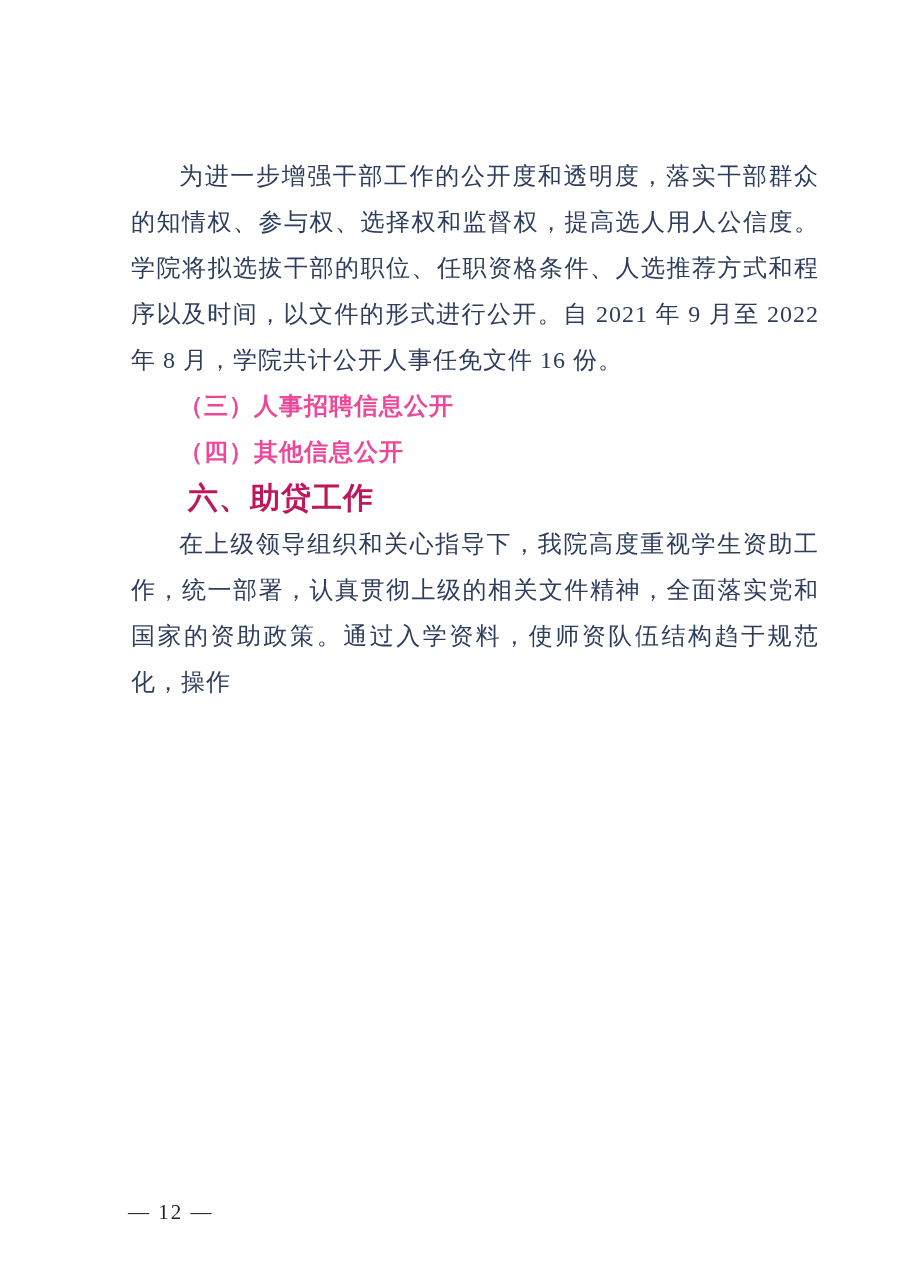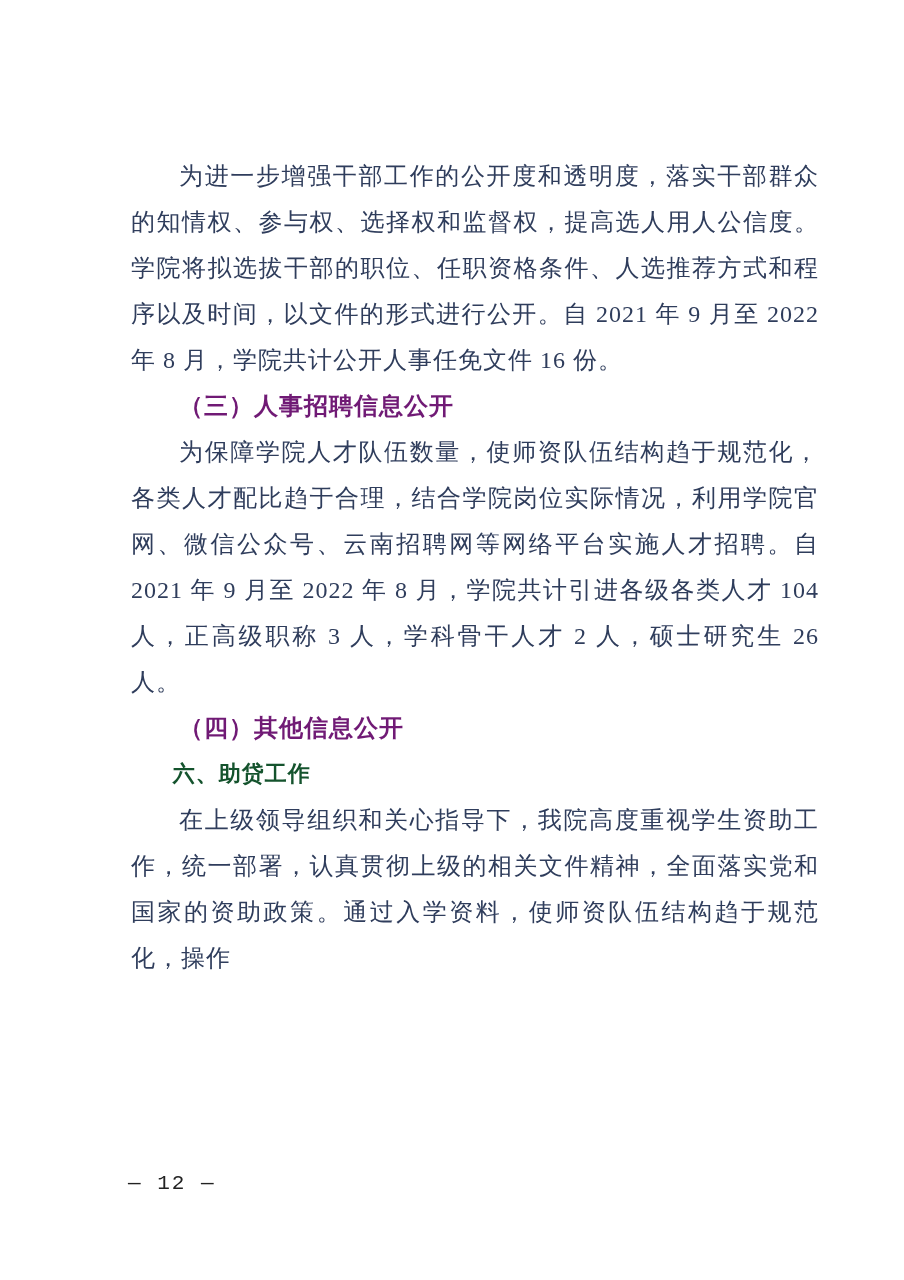--- a/index.html
+++ b/index.html
@@ -30,48 +30,47 @@
   .para {
     margin: 0;
     text-indent: 2em;
   }
   .subheading {
     margin: 0;
     font-size: 24px;
     line-height: 46px;
     font-weight: bold;
     text-indent: 2em;
-    color: #701a75;
+    color: #ec4899;
     font-family: "Liberation Serif", "DejaVu Serif", serif;
   }
   .section-heading {
     margin: 0;
-    font-size: 22px;
+    font-size: 30px;
     line-height: 46px;
     font-weight: bold;
     text-indent: 1.9em;
-    color: #14532d;
+    color: #be185d;
     font-family: "Liberation Sans", "DejaVu Sans", sans-serif;
   }
   .page-footer {
     position: absolute;
     left: 128px;
-    top: 1172px;
-    font-family: Liberation Mono, monospace;
+    top: 1200px;
+    font-family: Liberation Serif, serif;
     font-size: 21px;
     color: #222222;
     letter-spacing: 2px;
   }
 </style>
 </head>
 <body>
 
 <div class="page">
   <main class="content">
     <p class="para">为进一步增强干部工作的公开度和透明度，落实干部群众的知情权、参与权、选择权和监督权，提高选人用人公信度。学院将拟选拔干部的职位、任职资格条件、人选推荐方式和程序以及时间，以文件的形式进行公开。自 2021 年 9 月至 2022 年 8 月，学院共计公开人事任免文件 16 份。</p>
     <h3 class="subheading">（三）人事招聘信息公开</h3>
-    <p class="para">为保障学院人才队伍数量，使师资队伍结构趋于规范化，各类人才配比趋于合理，结合学院岗位实际情况，利用学院官网、微信公众号、云南招聘网等网络平台实施人才招聘。自 2021 年 9 月至 2022 年 8 月，学院共计引进各级各类人才 104 人，正高级职称 3 人，学科骨干人才 2 人，硕士研究生 26 人。</p>
     <h3 class="subheading">（四）其他信息公开</h3>
     <h2 class="section-heading">六、助贷工作</h2>
     <p class="para">在上级领导组织和关心指导下，我院高度重视学生资助工作，统一部署，认真贯彻上级的相关文件精神，全面落实党和国家的资助政策。通过入学资料，使师资队伍结构趋于规范化，操作</p>
   </main>
   <div class="page-footer">— 12 —</div>
 </div>
 
 </body></html>

